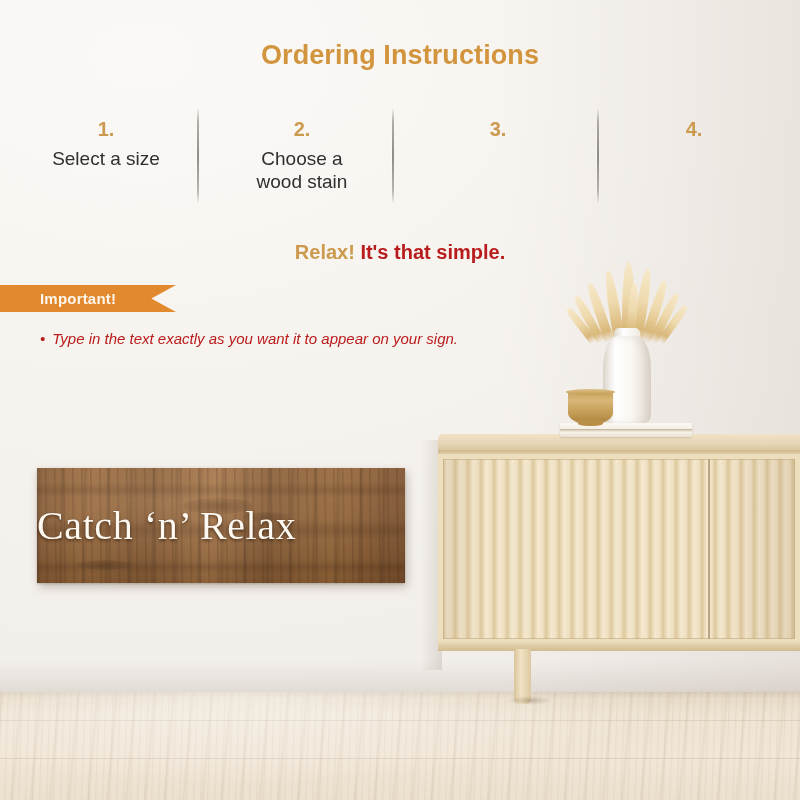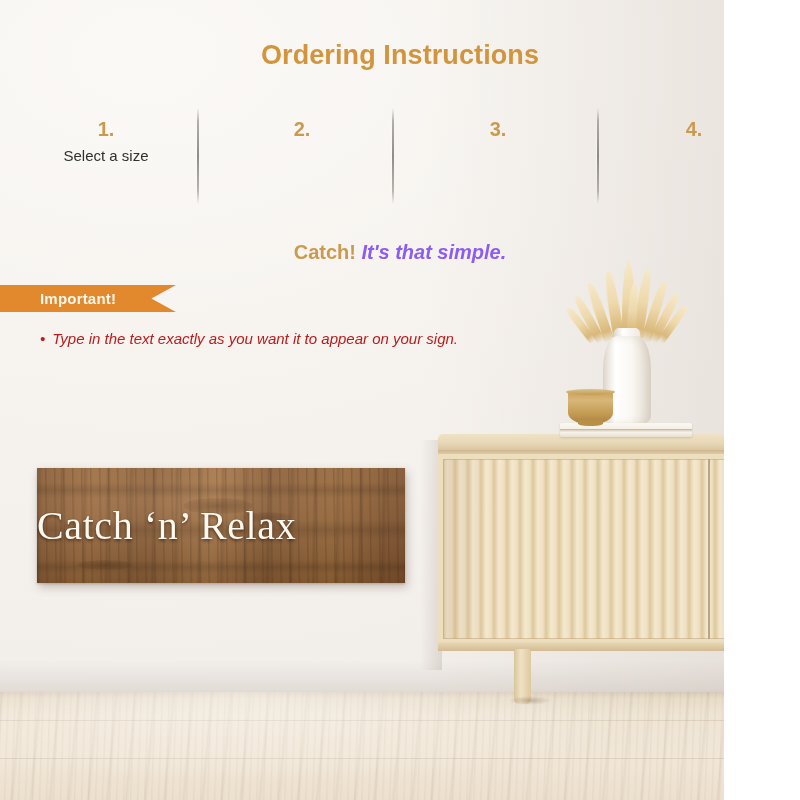--- a/index.html
+++ b/index.html
@@ -7,21 +7,21 @@
     padding: 0;
     background: #ffffff;
   }
   body {
     font-family: "Liberation Sans", sans-serif;
     -webkit-font-smoothing: antialiased;
   }
 
   #scene {
     position: relative;
-    width: 724px;
+    width: 800px;
     height: 800px;
     overflow: hidden;
     background: #f8f5f1;
   }
 
   
   .wall {
     position: absolute;
     left: 0; top: 0;
     width: 800px; height: 700px;
@@ -103,21 +103,21 @@
     text-align: center;
   }
   .step-num {
     font-size: 20px;
     font-weight: bold;
     color: #cc9a4d;
     line-height: 1.15;
     margin-bottom: 6px;
   }
   .step-label {
-    font-size: 15px;
+    font-size: 19px;
     color: #2f2f2f;
     line-height: 1.22;
     white-space: pre-line;
   }
   .divider {
     position: absolute;
     top: 108px;
     width: 2px;
     height: 96px;
     background: linear-gradient(to bottom,
@@ -140,21 +140,21 @@
   
   .done-line {
     position: absolute;
     left: 0; top: 241px;
     width: 800px;
     text-align: center;
     font-size: 20px;
     font-weight: bold;
   }
   .done-word { color: #cc9a4d; }
-  .done-rest { color: #8b5cf6; font-style: italic; }
+  .done-rest { color: #b91c1c; }
 
   
   .ribbon {
     position: absolute;
     left: 0; top: 285px;
     width: 176px;
     height: 27px;
     background: #e2892d;
     clip-path: polygon(0 0, 100% 0, 86% 50%, 100% 100%, 0 100%);
     display: flex;
@@ -414,31 +414,33 @@
   <div class="divider" id="div2"></div>
   <div class="divider" id="div3"></div>
 
   <div class="steps">
     <div class="step">
       <div class="step-num">1.</div>
       <div class="step-label">Select a size</div>
     </div>
     <div class="step">
       <div class="step-num">2.</div>
+      <div class="step-label">Choose a
+wood stain</div>
     </div>
     <div class="step">
       <div class="step-num">3.</div>
     </div>
     <div class="step">
       <div class="step-num">4.</div>
     </div>
   </div>
 
   <div class="done-line">
-    <span class="done-word">Catch!</span><span class="done-rest"> It's that simple.</span>
+    <span class="done-word">Relax!</span><span class="done-rest"> It's that simple.</span>
   </div>
 
   <div class="ribbon">
     <span class="ribbon-label">Important!</span>
   </div>
 
   <div class="bullets">
     <div class="bullet">
       <span class="dot">•</span><span>Type in the text exactly as you want it to appear on your sign.</span>
     </div>

